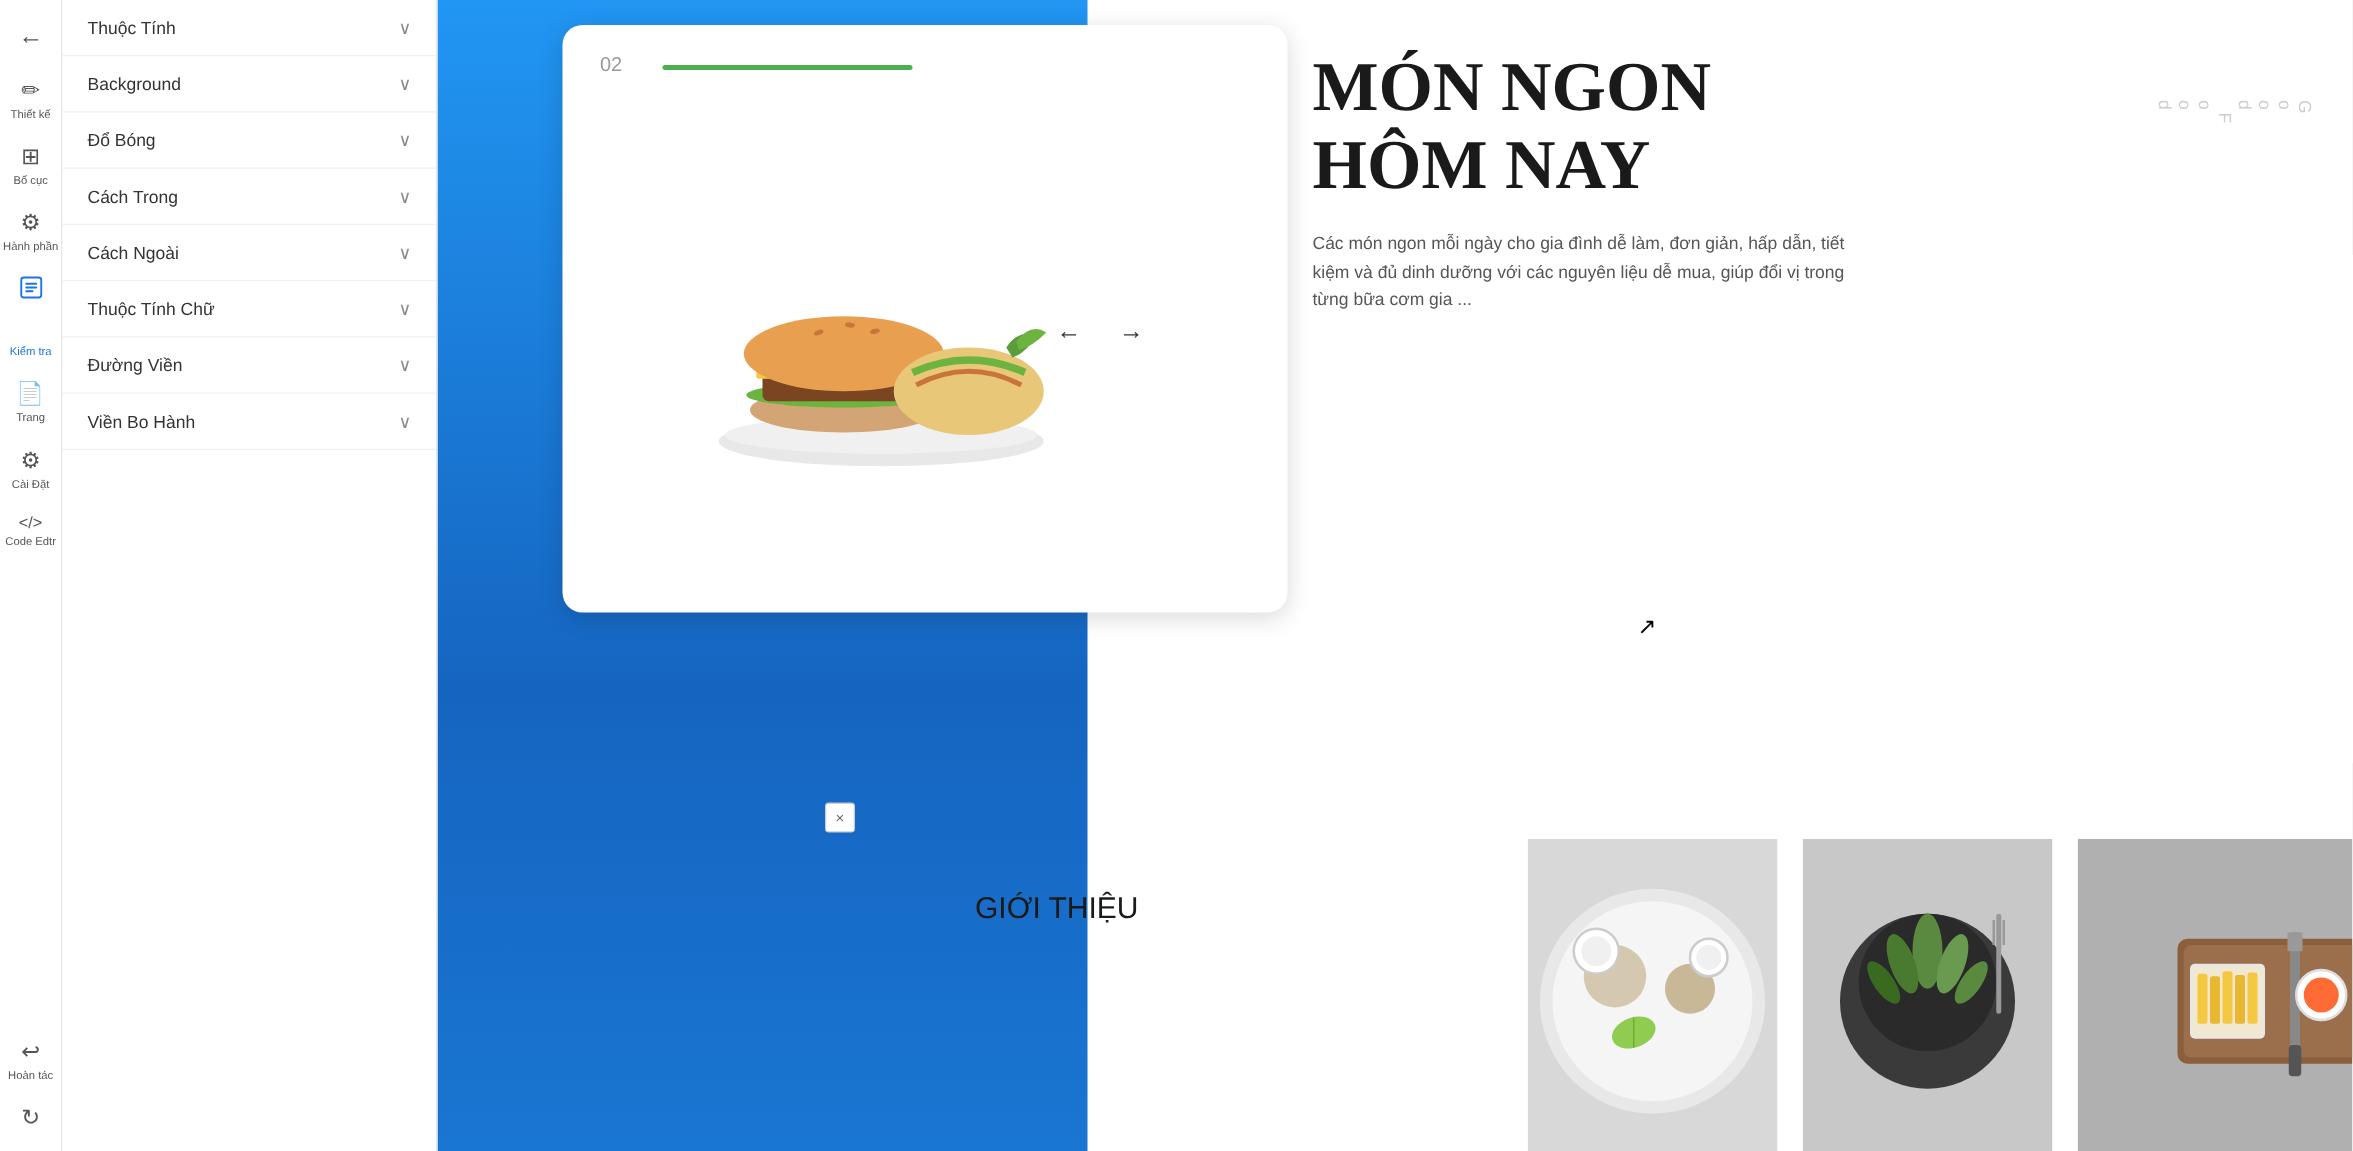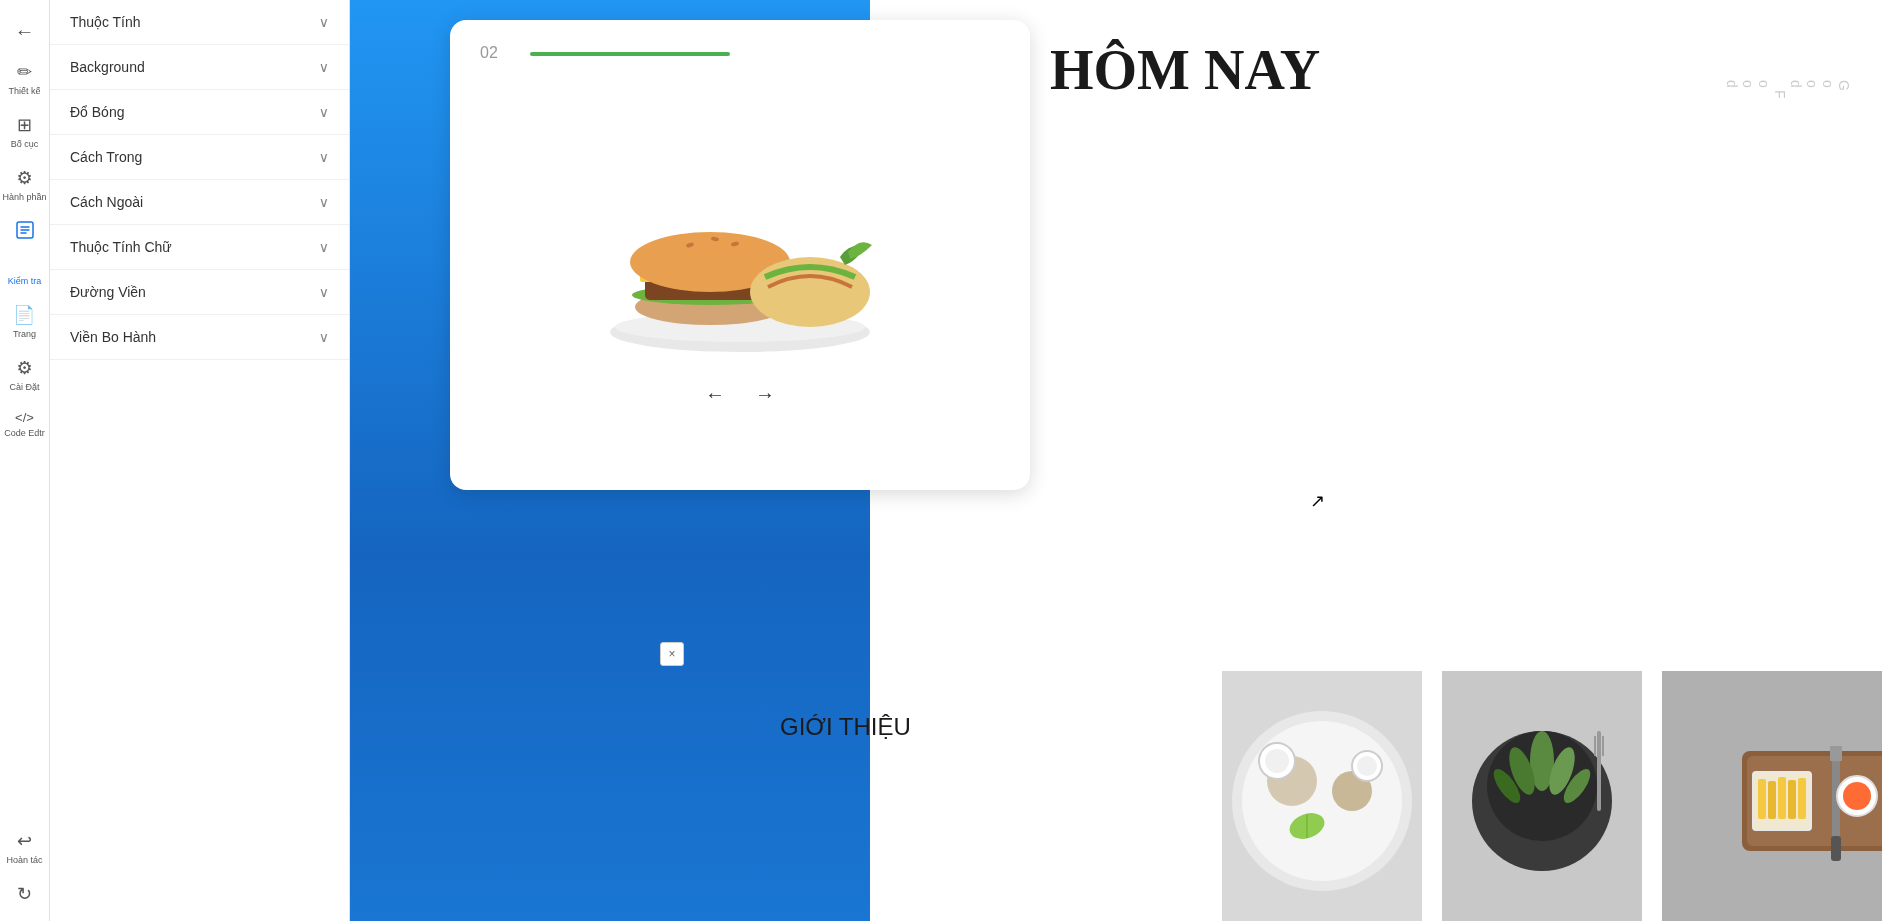--- a/index.html
+++ b/index.html
@@ -115,21 +115,21 @@
       position: absolute;
       top: 20px;
       left: 100px;
       width: 580px;
       height: 470px;
       background: #fff;
       border-radius: 16px;
       box-shadow: 0 4px 20px rgba(0,0,0,0.15);
       z-index: 2;
       display: flex;
-      flex-direction: column;
+      flex-direction: row;
       align-items: center;
       justify-content: center;
       padding: 20px;
     }
 
     .slide-number {
       position: absolute;
       top: 24px;
       left: 30px;
       font-size: 16px;
@@ -343,22 +343,24 @@
       </div>
 
       <div class="nav-arrows">
         <span class="nav-arrow">←</span>
         <span class="nav-arrow">→</span>
       </div>
     </div>
 
     <div class="preview-right">
       <div class="preview-title">
+        <div>MÓN NGON</div>
         <div>HÔM NAY</div>
       </div>
+      <div class="preview-description">Các món ngon mỗi ngày cho gia đình dễ làm, đơn giản, hấp dẫn, tiết kiệm và đủ dinh dưỡng với các nguyên liệu dễ mua, giúp đổi vị trong từng bữa cơm gia ...</div>
     </div>
 
     <div class="vertical-text">
       <span>G</span><br>
       <span>o</span><br>
       <span>o</span><br>
       <span>d</span><br>
       <span style="margin-top:10px">F</span><br>
       <span>o</span><br>
       <span>o</span><br>

